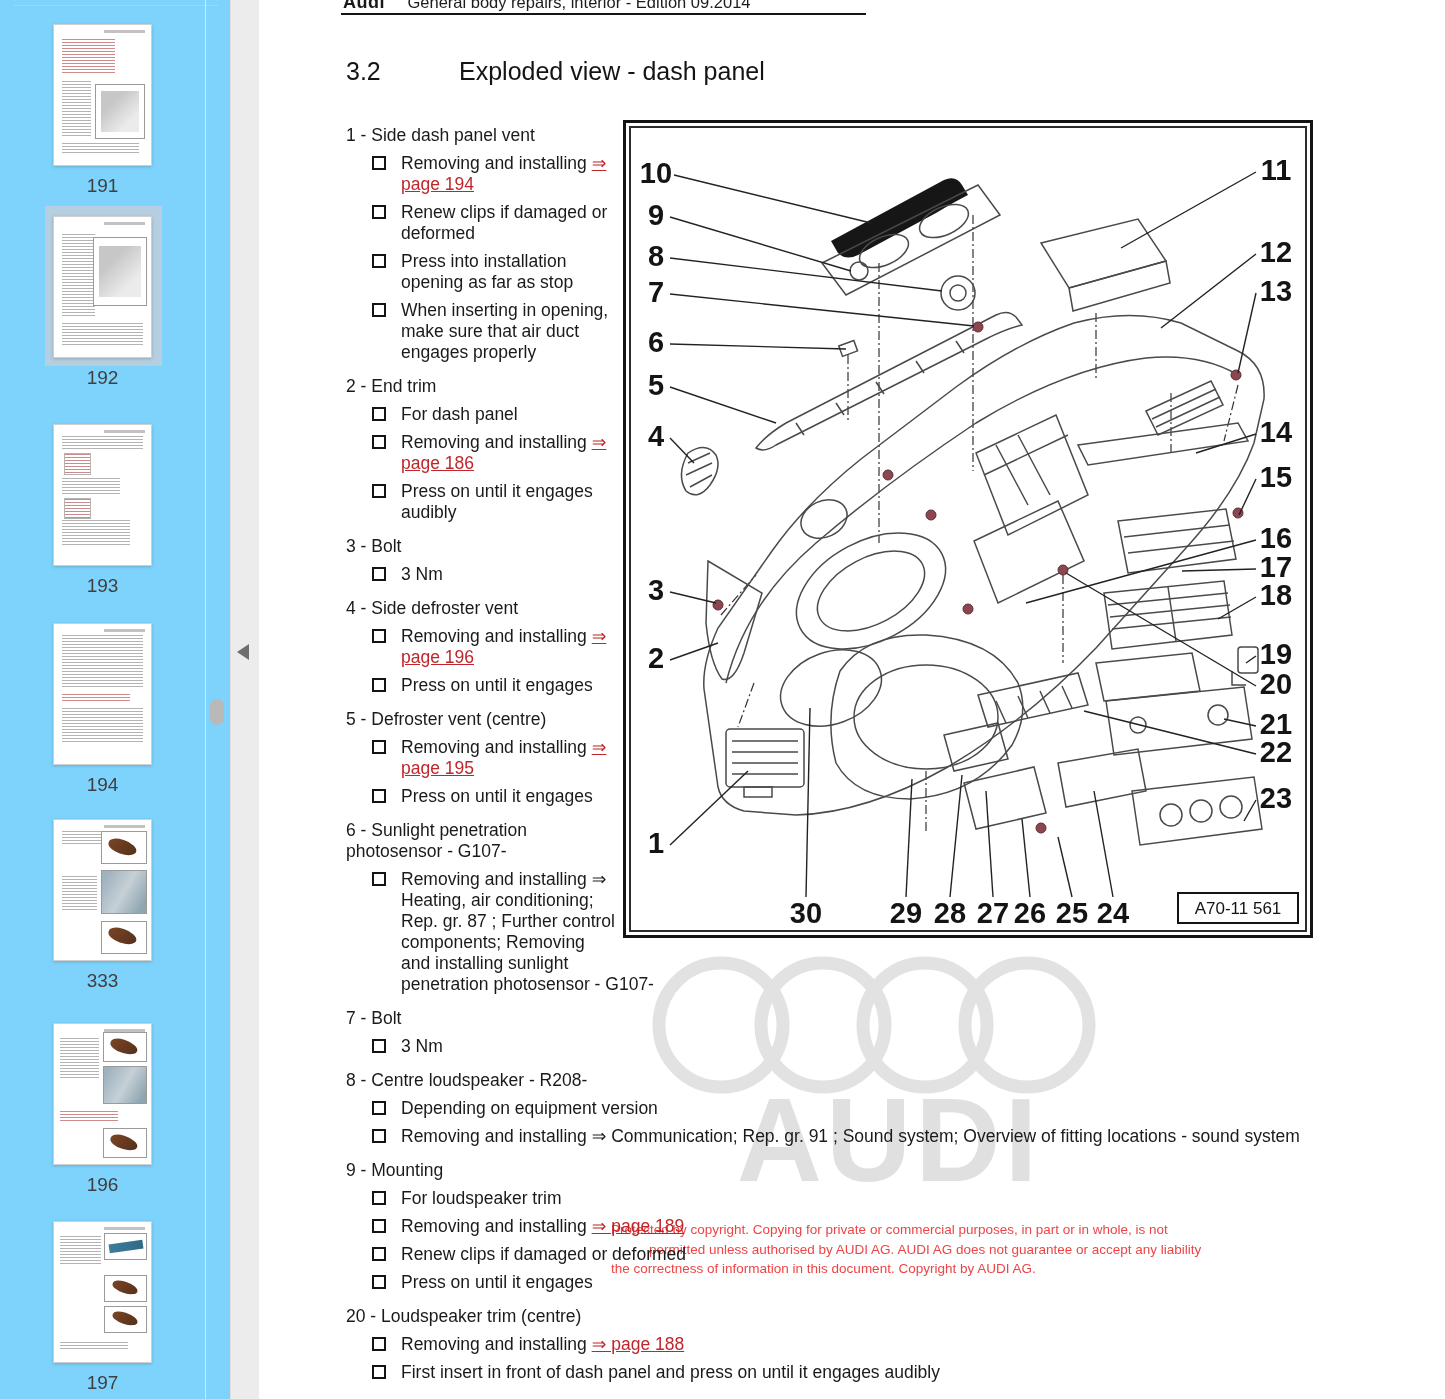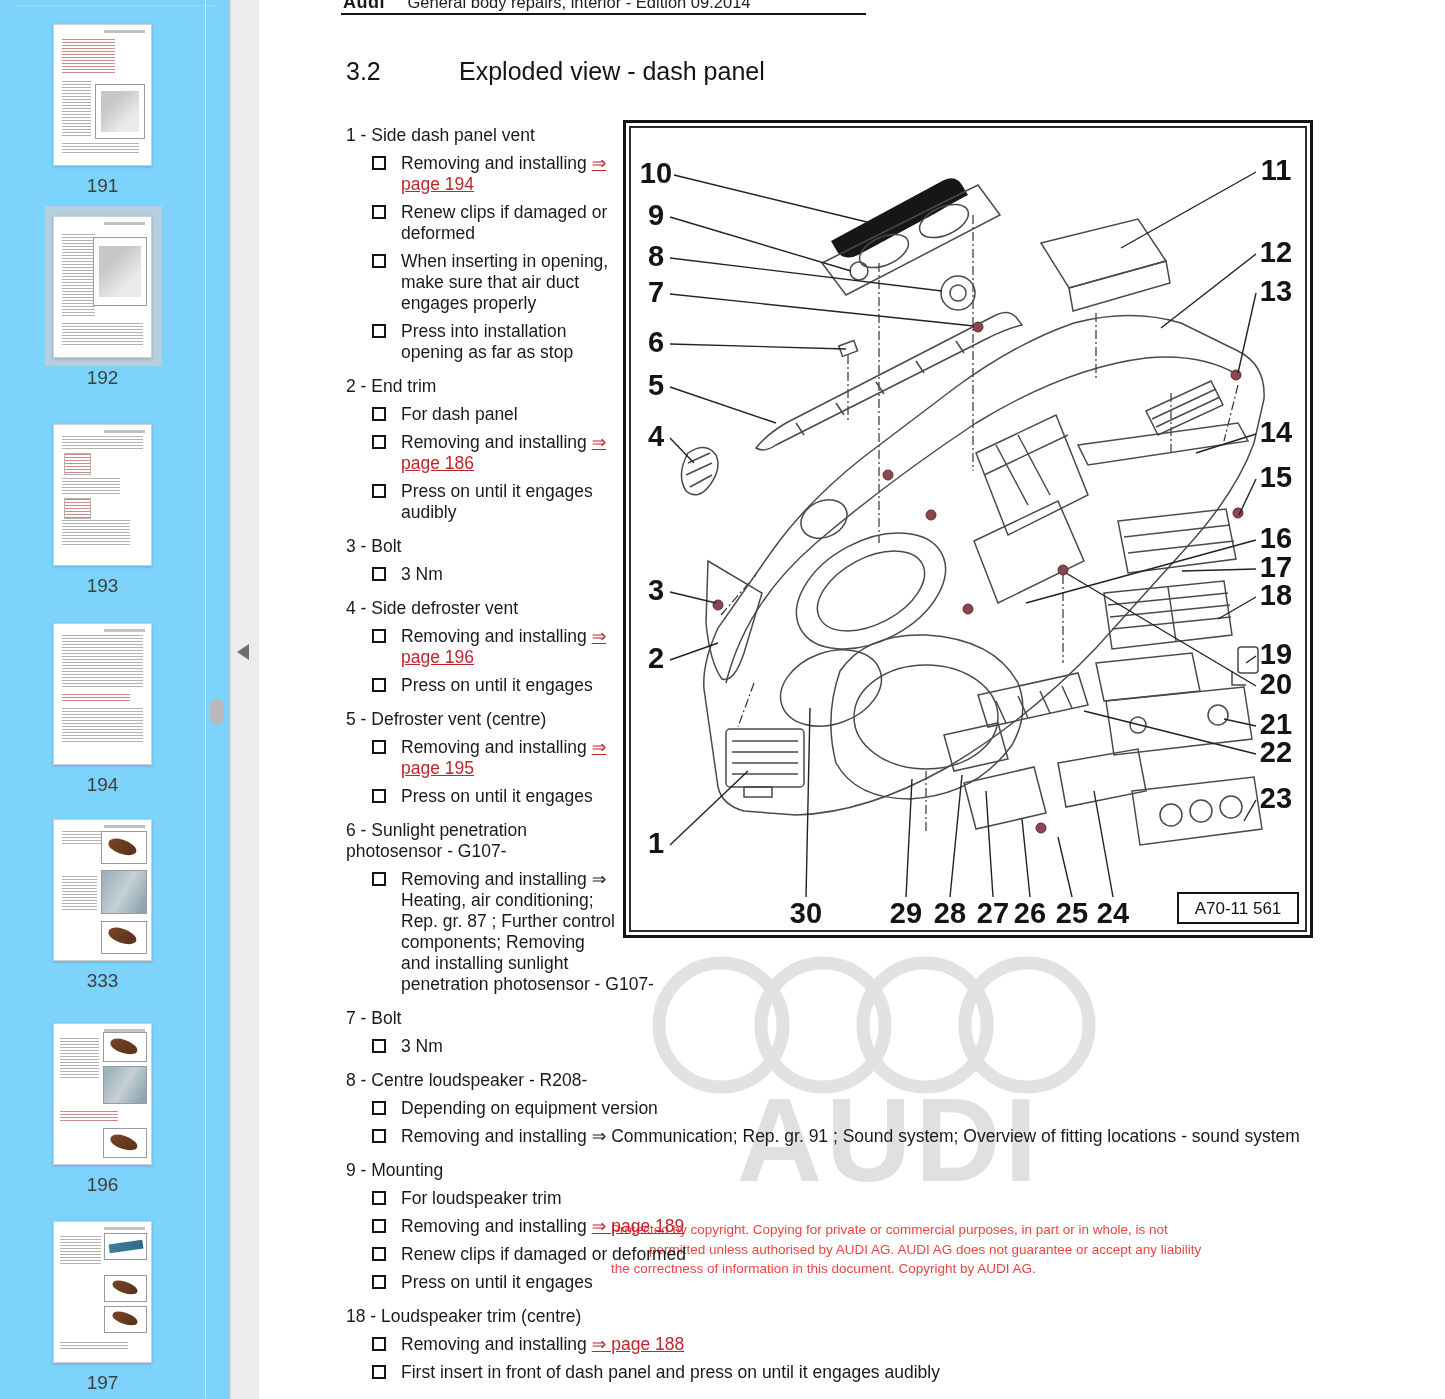--- a/index.html
+++ b/index.html
@@ -373,22 +373,22 @@
 
           <rect x="552" y="770" width="120" height="30" fill="#fff" stroke="#141414" stroke-width="2"></rect>
           <text class="lbl" x="612" y="791" text-anchor="middle">A70-11 561</text>
         </svg>
       </div>
 
       <div id="parts-list">
           <div class="part-head">1 - Side dash panel vent</div>
           <div class="bullet"><span class="cb"></span><span>Removing and installing </span><a class="page-link">⇒ page 194</a></div>
           <div class="bullet"><span class="cb"></span><span>Renew clips if damaged or deformed</span></div>
+          <div class="bullet"><span class="cb"></span><span>Press into installation opening as far as stop</span></div>
           <div class="bullet"><span class="cb"></span><span>When inserting in opening, make sure that air duct engages properly</span></div>
-          <div class="bullet"><span class="cb"></span><span>Press into installation opening as far as stop</span></div>
           <div class="part-head">2 - End trim</div>
           <div class="bullet"><span class="cb"></span><span>For dash panel</span></div>
           <div class="bullet"><span class="cb"></span><span>Removing and installing </span><a class="page-link">⇒ page 186</a></div>
           <div class="bullet"><span class="cb"></span><span>Press on until it engages audibly</span></div>
           <div class="part-head">3 - Bolt</div>
           <div class="bullet"><span class="cb"></span><span>3 Nm</span></div>
           <div class="part-head">4 - Side defroster vent</div>
           <div class="bullet"><span class="cb"></span><span>Removing and installing </span><a class="page-link">⇒ page 196</a></div>
           <div class="bullet"><span class="cb"></span><span>Press on until it engages</span></div>
           <div class="part-head">5 - Defroster vent (centre)</div>
@@ -399,19 +399,19 @@
           <div class="part-head">7 - Bolt</div>
           <div class="bullet"><span class="cb"></span><span>3 Nm</span></div>
           <div class="part-head">8 - Centre loudspeaker - R208-</div>
           <div class="bullet"><span class="cb"></span><span>Depending on equipment version</span></div>
           <div class="bullet"><span class="cb"></span><span>Removing and installing ⇒ Communication; Rep. gr. 91 ; Sound system; Overview of fitting locations - sound system</span></div>
           <div class="part-head">9 - Mounting</div>
           <div class="bullet"><span class="cb"></span><span>For loudspeaker trim</span></div>
           <div class="bullet"><span class="cb"></span><span>Removing and installing </span><a class="page-link">⇒ page 189</a></div>
           <div class="bullet"><span class="cb"></span><span>Renew clips if damaged or deformed</span></div>
           <div class="bullet"><span class="cb"></span><span>Press on until it engages</span></div>
-          <div class="part-head">18 - Loudspeaker trim (centre)</div>
+          <div class="part-head">20 - Loudspeaker trim (centre)</div>
           <div class="bullet"><span class="cb"></span><span>Removing and installing </span><a class="page-link">⇒ page 188</a></div>
           <div class="bullet"><span class="cb"></span><span>First insert in front of dash panel and press on until it engages audibly</span></div>
         </div>
     </div>
   </main>
 </div>
 
 </body></html>

